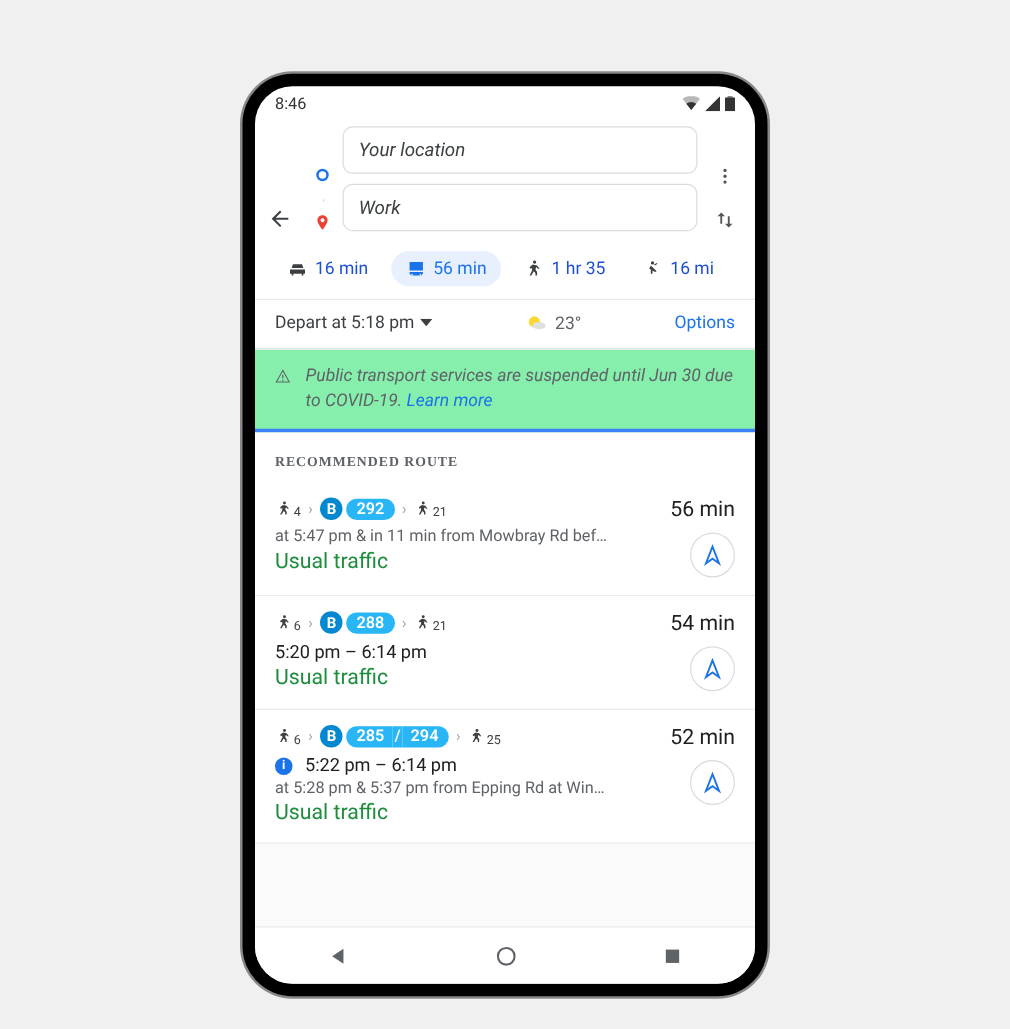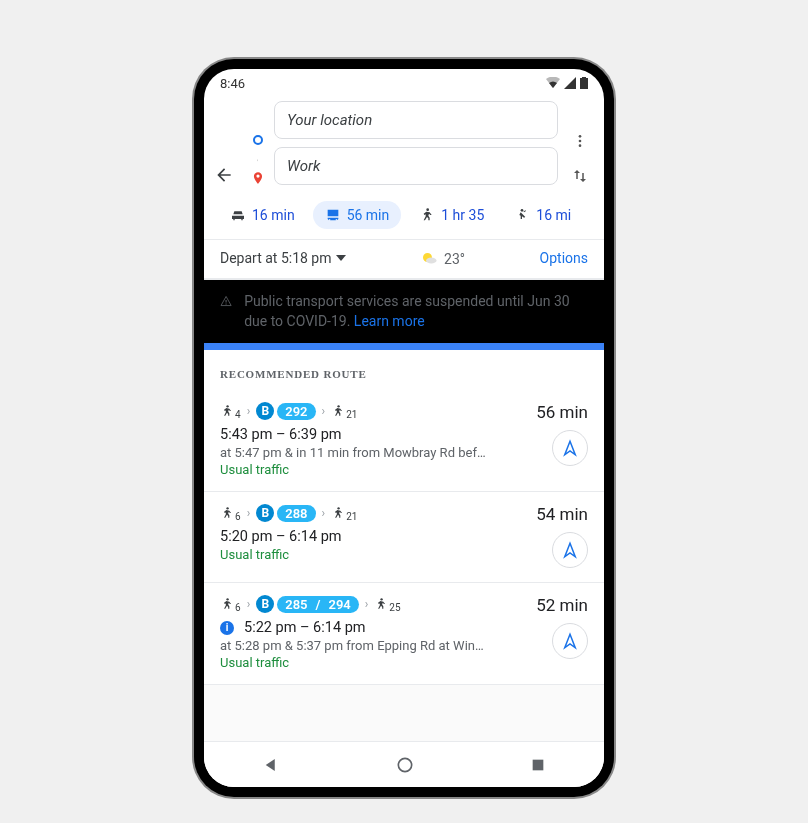--- a/index.html
+++ b/index.html
@@ -36,21 +36,21 @@
     display:flex; gap:6px; padding:8px 10px 10px 14px; overflow:hidden; white-space:nowrap;
   }
   .mode { display:flex; align-items:center; gap:6px; font-size:14px; color:#1d4ed8; padding:6px 12px; border-radius:18px; cursor:pointer; }
   .mode.selected { background:#e8f0fe; color:#1a73e8; }
   .divider { height:1px; background:#e8eaed; }
   .depart-row { display:flex; align-items:flex-start; justify-content:space-between; padding:10px 16px; font-size:14px; }
   .depart { color:#3c4043; cursor:pointer; display:flex; align-items:center; gap:4px; }
   .weather { display:flex; align-items:center; gap:6px; color:#5f6368; }
   .options { color:#1a73e8; cursor:pointer; }
   .alert {
-    background:#000000; border-top:1px solid #e8eaed; border-bottom:7px solid #3b82f6; padding:12px 16px 12px 16px; display:flex; gap:12px; font-size:14px; color:#5f6368;
+    background:#86efac; border-top:1px solid #e8eaed; border-bottom:3px solid #3b82f6; padding:12px 16px 12px 16px; display:flex; gap:12px; font-size:14px; color:#5f6368;font-style:italic;
   }
   .alert-text { line-height:1.4; }
   .alert-link { color:#1a73e8; cursor:pointer; }
   .content { flex:1; overflow:hidden; background:#fafafa; }
   .section-header { font-size:11px; font-weight:600; letter-spacing:0.8px; color:#5f6368; padding:18px 16px 10px; background:#fff; margin-top:6px;font-family:Liberation Serif, serif; }
   .section-header.first { margin-top:0; }
   .route {
     background:#fff; padding:12px 16px 14px; border-bottom:1px solid #e8eaed; display:flex; justify-content:space-between; gap:10px;
   }
   .route-left { flex:1; min-width:0; }
@@ -59,21 +59,21 @@
   .walk .sub { font-size:10px; position:relative; top:3px; }
   .chev { color:#9aa0a6; font-size:12px; }
   .bus-badge {
     background:#29b6f6; color:#fff; border-radius:10px; padding:1px 8px; font-weight:600; font-size:13px;
   }
   .bus-circle {
     background:#0288d1; color:#fff; border-radius:50%; width:18px; height:18px; display:flex; align-items:center; justify-content:center; font-weight:700; font-size:12px;
   }
   .times { font-size:14.5px; color:#202124; margin-bottom:2px; display:flex; align-items:center; gap:6px; }
   .detail { font-size:13px; color:#5f6368; white-space:nowrap; overflow:hidden; text-overflow:ellipsis; margin-bottom:2px; }
-  .traffic { font-size:13px; color:#1e8e3e; }
+  .traffic { font-size:17px; color:#1e8e3e; }
   .route-right { display:flex; flex-direction:column; align-items:flex-end; gap:8px; min-width:68px; }
   .duration { font-size:17px; color:#202124; white-space:nowrap; }
   .nav-circle {
     width:36px; height:36px; border:1px solid #dadce0; border-radius:50%; display:flex; align-items:center; justify-content:center; color:#1a73e8; cursor:pointer;
   }
   .info-dot { width:14px; height:14px; background:#1a73e8; border-radius:50%; color:#fff; font-size:10px; font-weight:700; display:inline-flex; align-items:center; justify-content:center; margin-right:4px; }
   .nav-bar { height:46px; display:flex; align-items:center; justify-content:space-around; border-top:1px solid #e8eaed; background:#fff; }
   .nav-btn { color:#5f6368; cursor:pointer; }
   svg { display:block; }
   .bus-group { display:flex; align-items:center; gap:3px; }
@@ -230,21 +230,20 @@
             </span>
             <span class="chev">›</span>
             <span class="walk">
               <svg width="14" height="14" viewBox="0 0 24 24">
                   <circle cx="13" cy="4" r="2" fill="#3c4043"></circle>
                   <path fill="#3c4043" d="M11 7l-4 3 1 2 2-1v3l-3 6h2l3-5 2 2v3h2v-4l-2-3 1-3 2 2h2l-3-4z"></path>
                 </svg>
               <span class="sub">21</span>
             </span>
           </div>
-          <div class="times">5:43 pm – 6:39 pm</div>
           <div class="detail">at 5:47 pm &amp; in 11 min from Mowbray Rd bef…</div>
           <div class="traffic">Usual traffic</div>
         </div>
         <div class="route-right">
           <div class="duration">56 min</div>
           <div class="nav-circle">
             <svg width="18" height="18" viewBox="0 0 24 24">
                 <path fill="none" stroke="#1a73e8" stroke-width="2" d="M12 3l7 18-7-5-7 5z"></path>
               </svg>
           </div>

